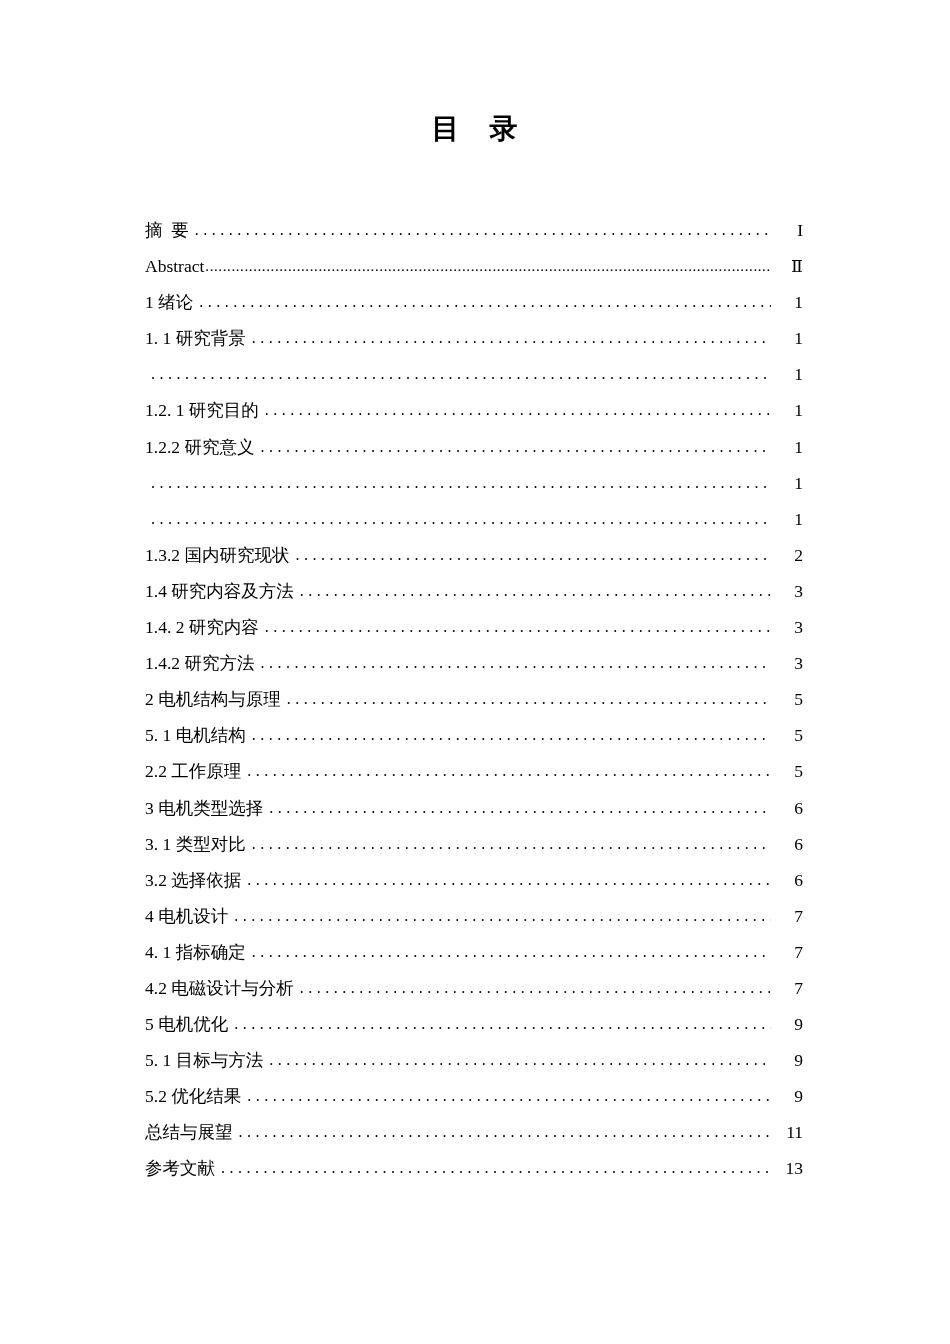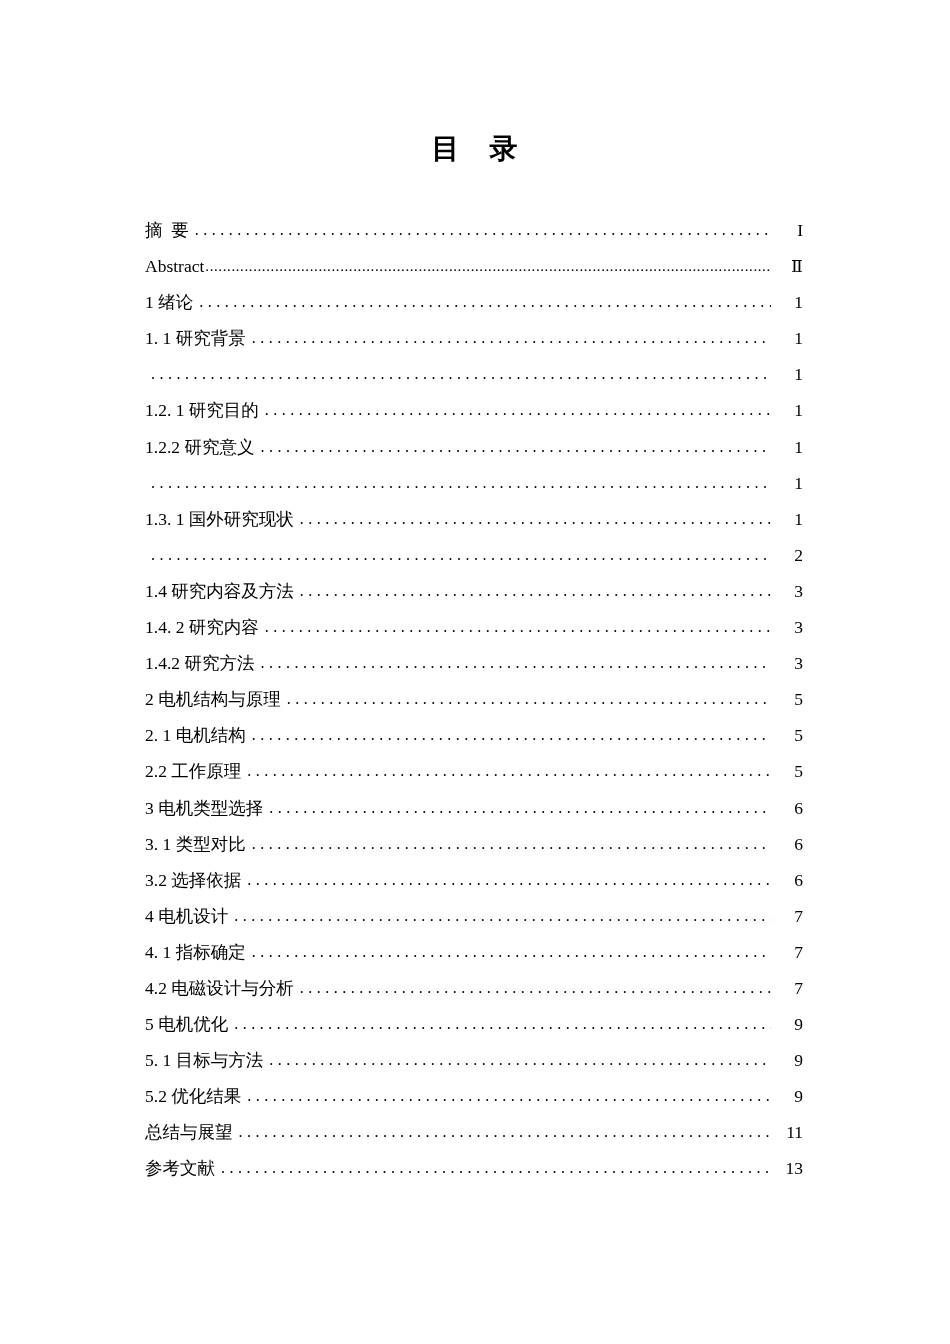--- a/index.html
+++ b/index.html
@@ -15,21 +15,21 @@
     color: #000000;
     overflow: hidden;
   }
   .doc-page {
     position: absolute;
     inset: 0;
     background: #ffffff;
   }
   .doc-title {
     position: absolute;
-    top: 130px;
+    top: 110px;
     left: 0;
     width: 100%;
     text-align: center;
     font-size: 28px;
     font-weight: bold;
     white-space: pre;
     letter-spacing: 1px;
   }
   .toc {
     position: absolute;
@@ -119,26 +119,26 @@
       <span class="toc-dots">........................................................................................................................................................................................................</span>
       <span class="toc-page">1</span>
     </div>
 
     <div class="toc-row">
       <span class="toc-dots">........................................................................................................................................................................................................</span>
       <span class="toc-page">1</span>
     </div>
 
     <div class="toc-row">
-      <span class="toc-label">1.3. 1 国外研究现状</span>
-      <span class="toc-dots">........................................................................................................................................................................................................</span>
-      <span class="toc-page">1</span>
-    </div>
-
-    <div class="toc-row">
+      <span class="toc-dots">........................................................................................................................................................................................................</span>
+      <span class="toc-page">1</span>
+    </div>
+
+    <div class="toc-row">
+      <span class="toc-label">1.3.2 国内研究现状</span>
       <span class="toc-dots">........................................................................................................................................................................................................</span>
       <span class="toc-page">2</span>
     </div>
 
     <div class="toc-row">
       <span class="toc-label">1.4 研究内容及方法</span>
       <span class="toc-dots">........................................................................................................................................................................................................</span>
       <span class="toc-page">3</span>
     </div>
 
@@ -154,21 +154,21 @@
       <span class="toc-page">3</span>
     </div>
 
     <div class="toc-row">
       <span class="toc-label">2 电机结构与原理</span>
       <span class="toc-dots">........................................................................................................................................................................................................</span>
       <span class="toc-page">5</span>
     </div>
 
     <div class="toc-row">
-      <span class="toc-label">2. 1 电机结构</span>
+      <span class="toc-label">5. 1 电机结构</span>
       <span class="toc-dots">........................................................................................................................................................................................................</span>
       <span class="toc-page">5</span>
     </div>
 
     <div class="toc-row">
       <span class="toc-label">2.2 工作原理</span>
       <span class="toc-dots">........................................................................................................................................................................................................</span>
       <span class="toc-page">5</span>
     </div>
 

